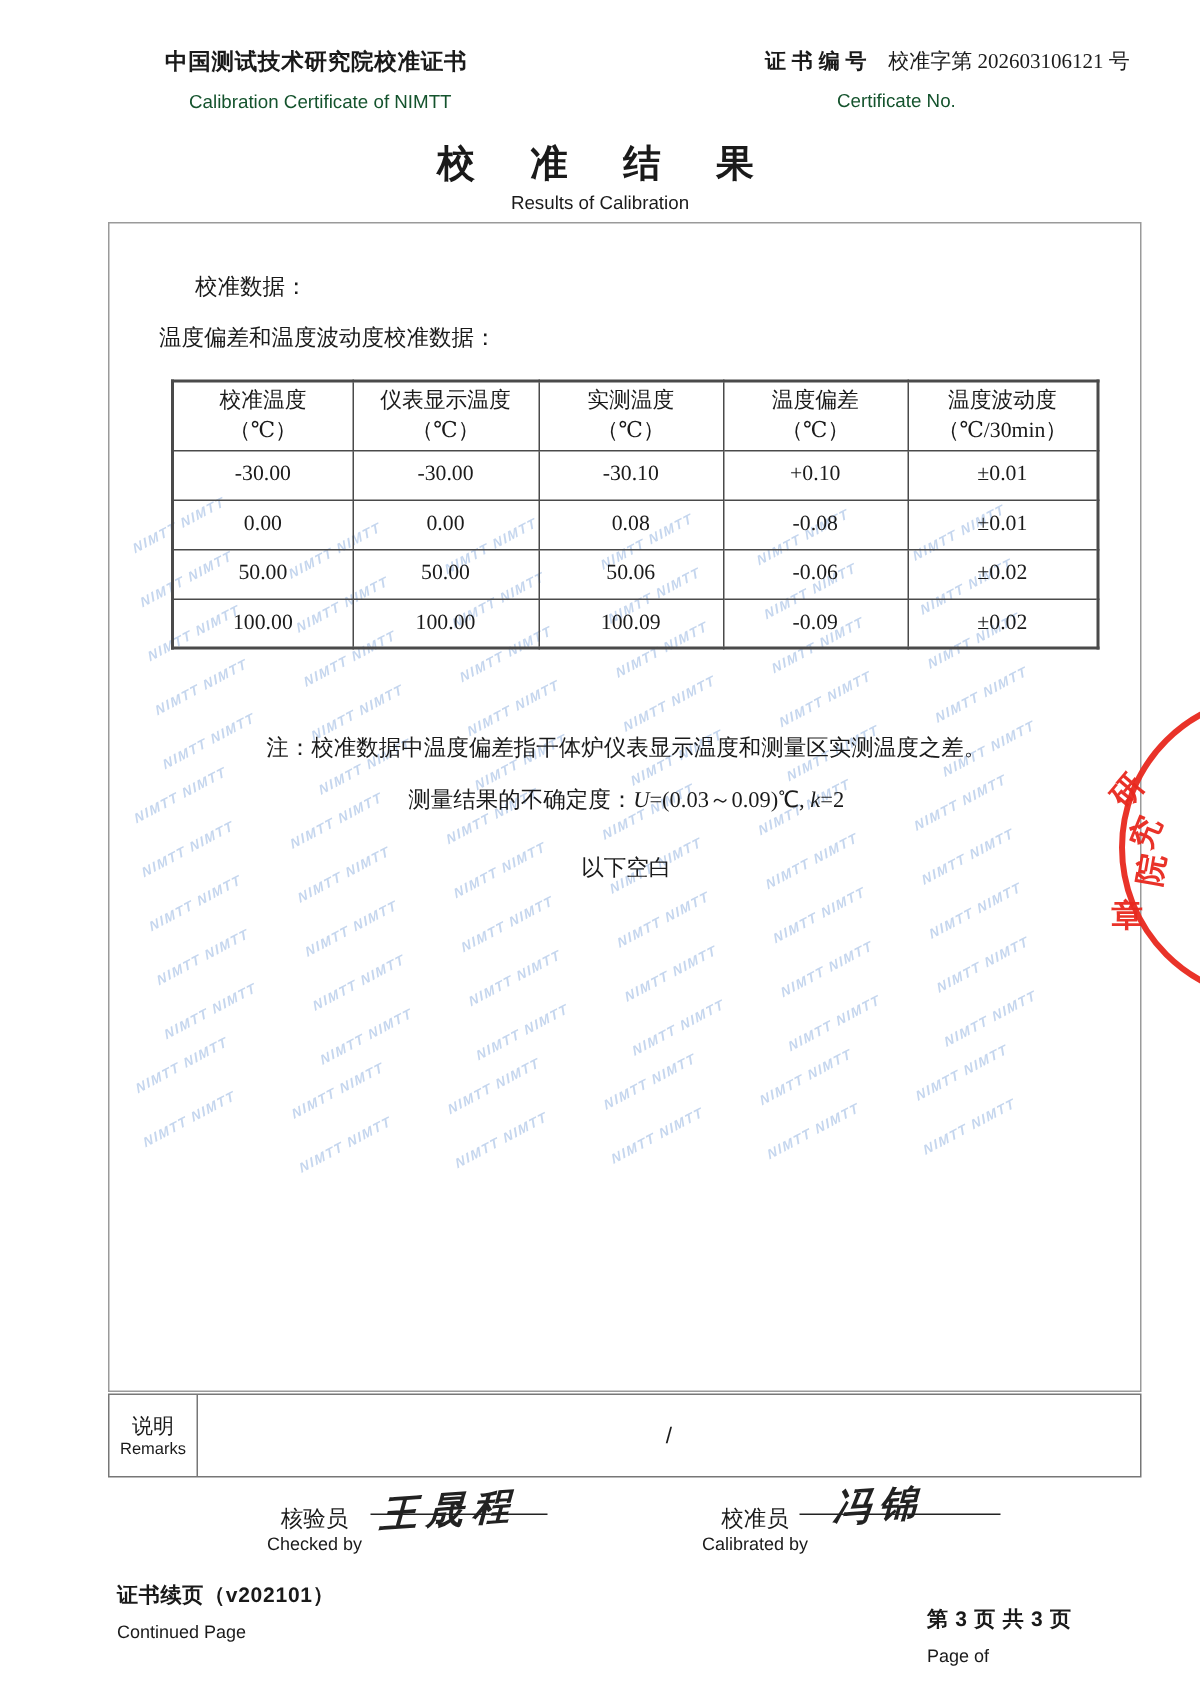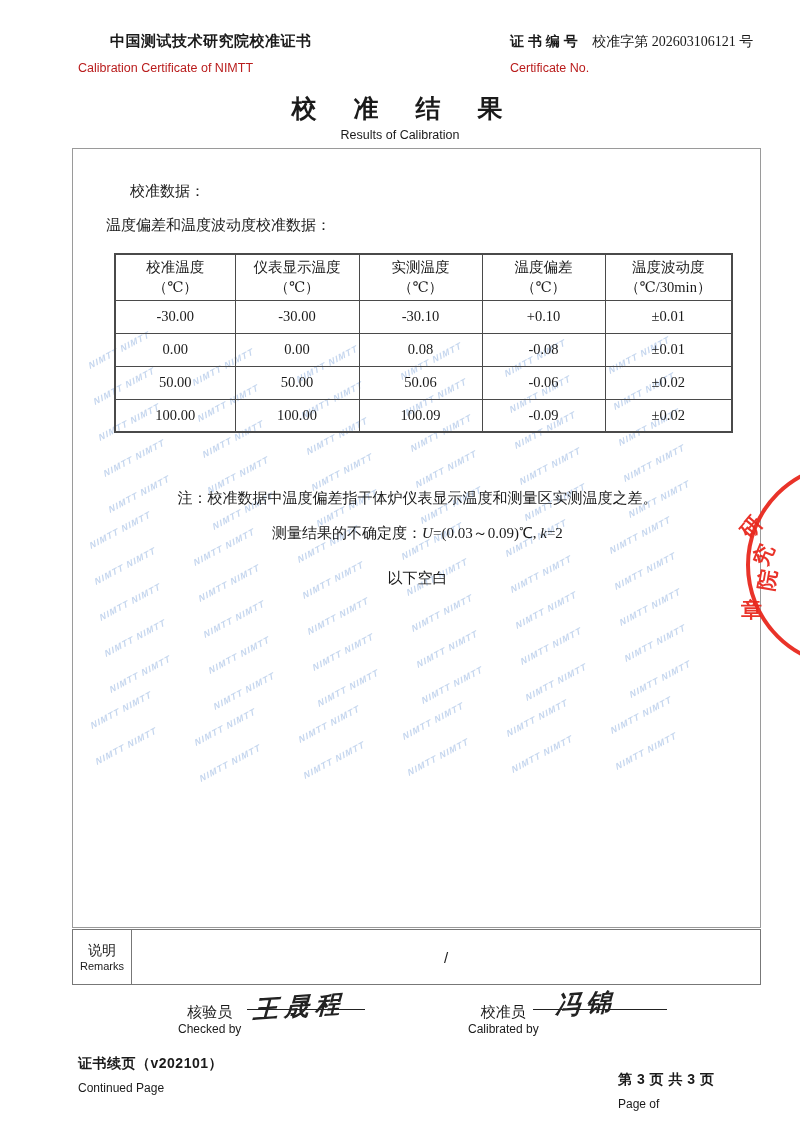--- a/index.html
+++ b/index.html
@@ -6,21 +6,21 @@
   html,body { width:800px; height:1131px; }
   body {
     position:relative; overflow:hidden; background:#ffffff;
     font-family:"Liberation Sans","DejaVu Sans",sans-serif; color:#1a1a1a;
   }
   .abs { position:absolute; }
   .serif { font-family:Liberation Serif, serif; }
 
   
   .hdr-cn { font-size:15px; font-weight:bold; letter-spacing:.5px;margin-left:32px; }
-  .hdr-en { font-size:12.5px; color:#b91c1c; }
+  .hdr-en { font-size:12.5px; color:#14532d;margin-left:48px; }
   .certno-label { font-weight:bold; font-size:14px; }
   .certno-val { font-size:14px; font-family:"Liberation Serif","DejaVu Serif",serif; }
 
   
   .doc-title { width:800px; text-align:center; font-size:25px; font-weight:bold; letter-spacing:6px; }
   .doc-subtitle { width:800px; text-align:center; font-size:12.5px; }
 
   
   .main-box { left:72px; top:148px; width:689px; height:780px; border:1px solid #9a9a9a; background:transparent; }
   .remarks-box { left:72px; top:929px; width:689px; height:56px; border:1px solid #777; display:flex; }

